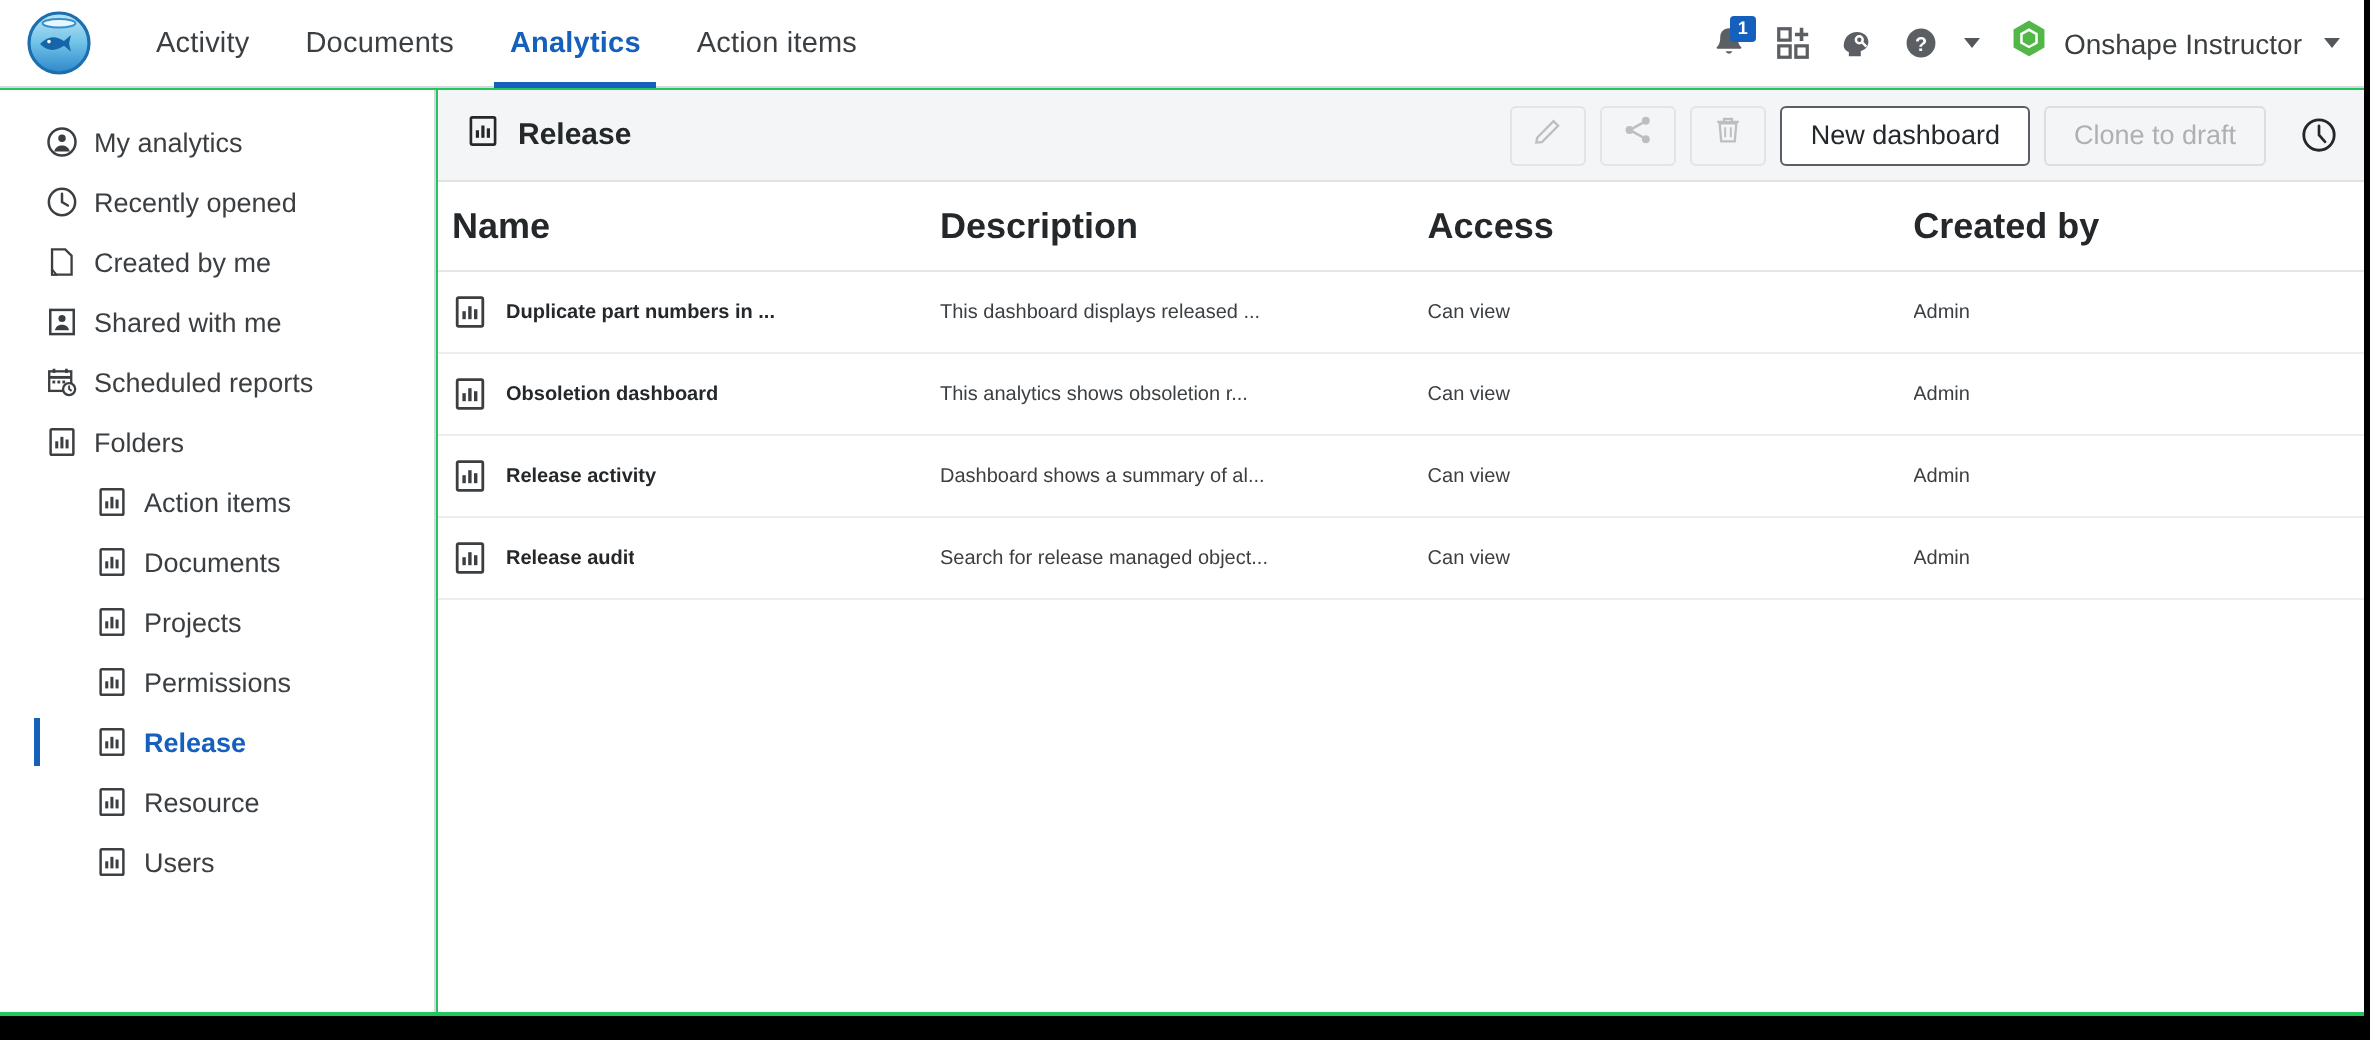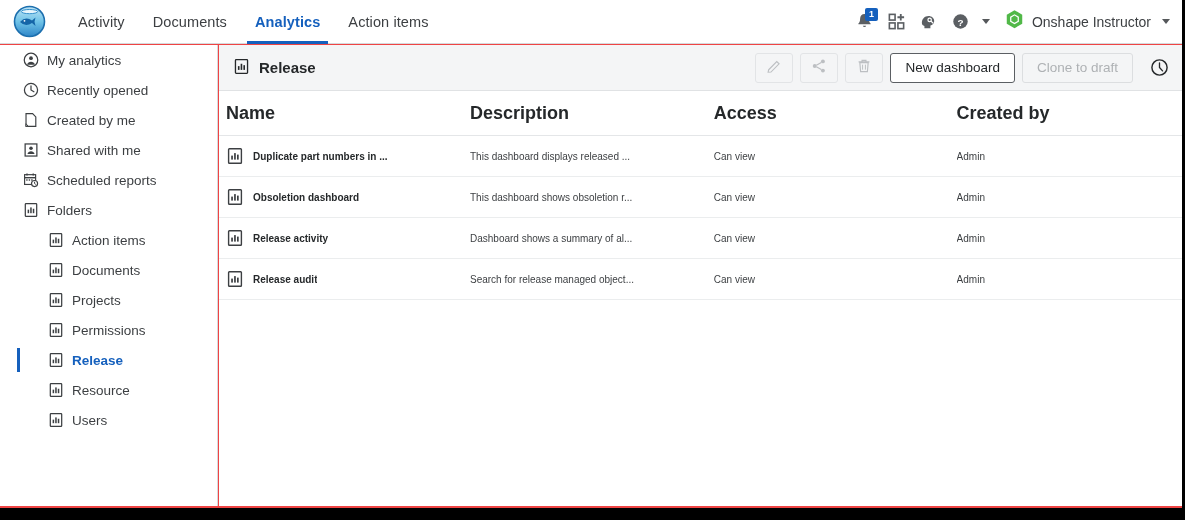--- a/index.html
+++ b/index.html
@@ -5,21 +5,21 @@
   * { box-sizing: border-box; margin: 0; padding: 0; }
   html, body {
     width: 1185px; height: 520px;
     background: #000;
     font-family: "Liberation Sans", sans-serif;
     overflow: hidden;
   }
   .app {
     position: absolute; left: 0; top: 0;
     width: 1182px; height: 508px;
-    background: #ef4444;
+    background: #22c55e;
     overflow: hidden;
   }
 
   
   .topbar {
     position: absolute; left: 0; top: 0;
     width: 1182px; height: 44px;
     background: #ffffff;
     border-bottom: 1px solid #d6d9dc;
     display: flex; align-items: center;
@@ -74,20 +74,21 @@
     margin-left: 8px; cursor: pointer;
   }
   .user-name { font-size: 14px; color: #3c3f42; white-space: nowrap; }
 
   
   .sidebar {
     position: absolute; left: 0; top: 45px;
     width: 218px; height: 461px;
     background: #ffffff;
     border-right: 1px solid #d6d9dc;
+    padding-top: 11px;
     overflow: hidden;
   }
   .side-item {
     display: flex; align-items: center;
     height: 30px; padding-left: 22px;
     font-size: 13.5px; color: #3c3f42;
     cursor: pointer; position: relative;
     white-space: nowrap;
   }
   .side-item.sub { padding-left: 47px; }
@@ -514,21 +515,21 @@
                     <rect x="2.6" y="1.8" width="12.8" height="14.4" rx="0.8" fill="none" stroke="#3c3f42" stroke-width="1.4"></rect>
                     <rect x="5.2" y="8.6" width="1.7" height="4" fill="#3c3f42"></rect>
                     <rect x="8.1" y="6.1" width="1.7" height="6.5" fill="#3c3f42"></rect>
                     <rect x="11" y="7.6" width="1.7" height="5" fill="#3c3f42"></rect>
                   </svg>
               </span>
               <span class="name-txt">Obsoletion dashboard</span>
             </div>
           </td>
           <td class="col-desc">
-              <span class="desc-txt">This dashboard shows obsoletion r...</span>
+              <span class="desc-txt">This analytics shows obsoletion r...</span>
             </td>
           <td class="col-access">Can view</td>
           <td class="col-created">Admin</td>
         </tr>
 
         <tr>
           <td class="col-name">
             <div class="name-cell">
               <span class="row-ico">
                 <svg width="18" height="18" viewBox="0 0 18 18">

